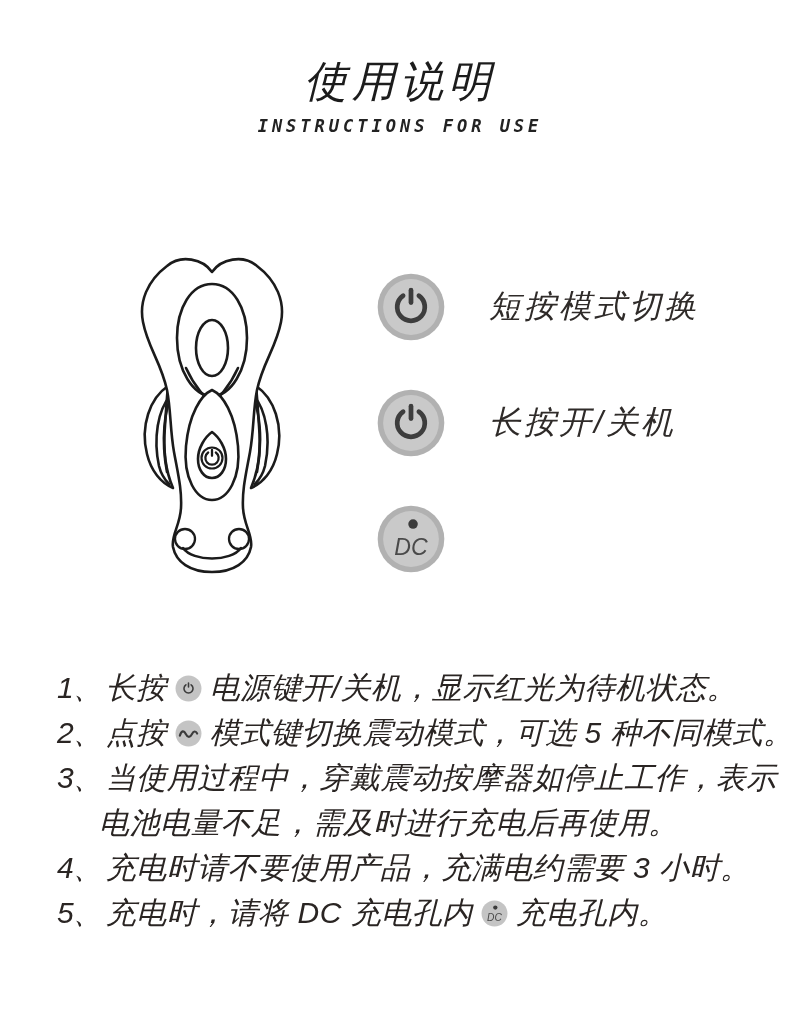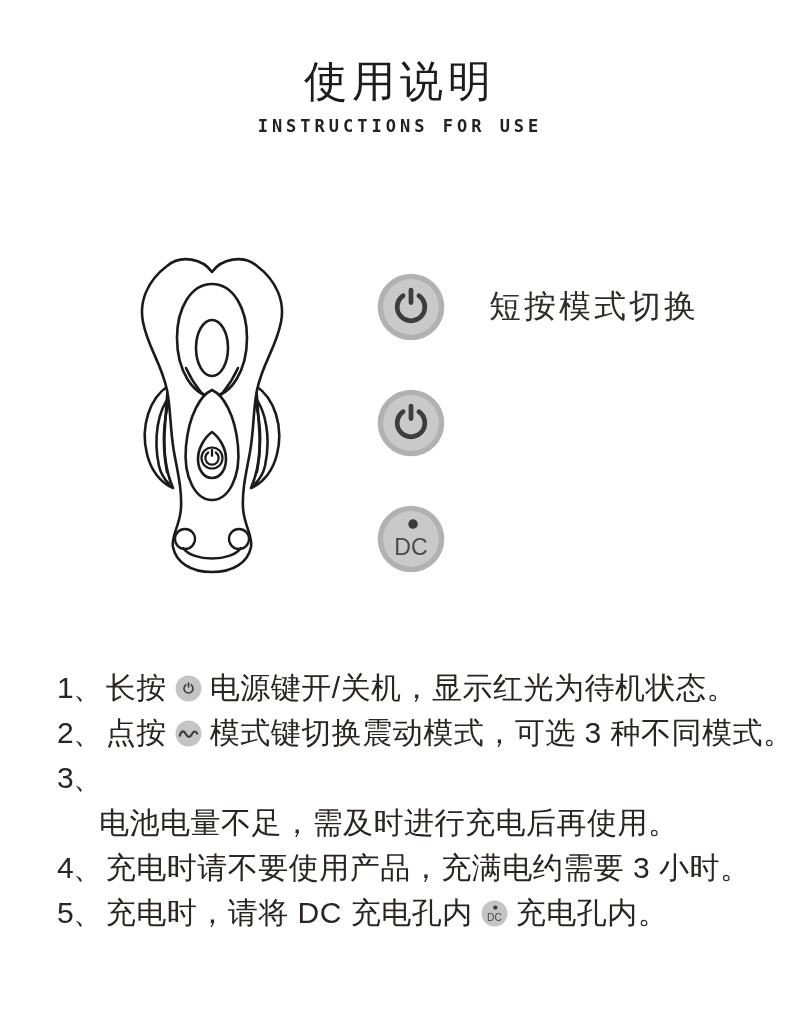--- a/index.html
+++ b/index.html
@@ -1,19 +1,19 @@
 <!DOCTYPE html>
 <html><head>
 <meta charset="utf-8">
 <style>
   html,body { margin:0; padding:0; background:#ffffff; }
   .page {
     position:relative; width:800px; height:1019px; background:#ffffff;
     font-family:"Liberation Sans","DejaVu Sans",sans-serif;
-    color:#262220; overflow:hidden;
+    color:#262220; overflow:hidden;font-style:italic;
   }
   
   .header { position:absolute; top:56px; left:0; width:800px; text-align:center; }
   .title {
     font-size:43px; font-weight:500; letter-spacing:5px;
     color:#1c1c1c; line-height:1.2;
   }
   .subtitle {
     margin-top:8px; font-size:17px; font-weight:600; letter-spacing:4px;
     color:#222222; font-family:"DejaVu Sans Mono","Liberation Mono",monospace;
@@ -102,20 +102,21 @@
       </svg>
       <div class="legend-label">短按模式切换</div>
     </div>
 
     <div class="legend-row">
       <svg class="btn-icon" viewBox="0 0 100 100">
         <circle cx="50" cy="50" r="49" fill="#b1b1b1"></circle>
         <circle cx="50" cy="50" r="41" fill="#c9c9c9"></circle>
         <use href="#pwr" x="21" y="21" width="58" height="58" style="color:#3d3d3d"></use>
       </svg>
+      <div class="legend-label">长按开/关机</div>
     </div>
 
     <div class="legend-row">
       <svg class="btn-icon" viewBox="0 0 100 100">
         <circle cx="50" cy="50" r="49" fill="#b1b1b1"></circle>
         <circle cx="50" cy="50" r="41" fill="#c9c9c9"></circle>
         <circle cx="53" cy="28" r="7" fill="#3b3b3b"></circle>
         <text x="50" y="74" text-anchor="middle" font-size="34" fill="#4a4a4a">DC</text>
       </svg>
     </div>
@@ -134,25 +135,26 @@
       <span>电源键开/关机，显示红光为待机状态。</span>
     </div>
 
     <div class="ins-row">
       <span class="num">2、</span>
       <span>点按</span>
       <svg class="mini" viewBox="0 0 100 100">
         <circle cx="50" cy="50" r="48" fill="#c4c4c4"></circle>
         <path d="M 18 58 C 24 38, 33 38, 40 52 C 47 66, 56 66, 63 52 C 69 40, 77 40, 82 50" stroke="#3b3b3b" stroke-width="8" fill="none" stroke-linecap="round"></path>
       </svg>
-      <span>模式键切换震动模式，可选 3 种不同模式。</span>
+      <span>模式键切换震动模式，可选 5 种不同模式。</span>
     </div>
 
     <div class="ins-row">
       <span class="num">3、</span>
+      <span>当使用过程中，穿戴震动按摩器如停止工作，表示</span>
     </div>
     <div class="ins-row cont">
       <span>电池电量不足，需及时进行充电后再使用。</span>
     </div>
 
     <div class="ins-row">
       <span class="num">4、</span>
       <span>充电时请不要使用产品，充满电约需要 3 小时。</span>
     </div>
 

